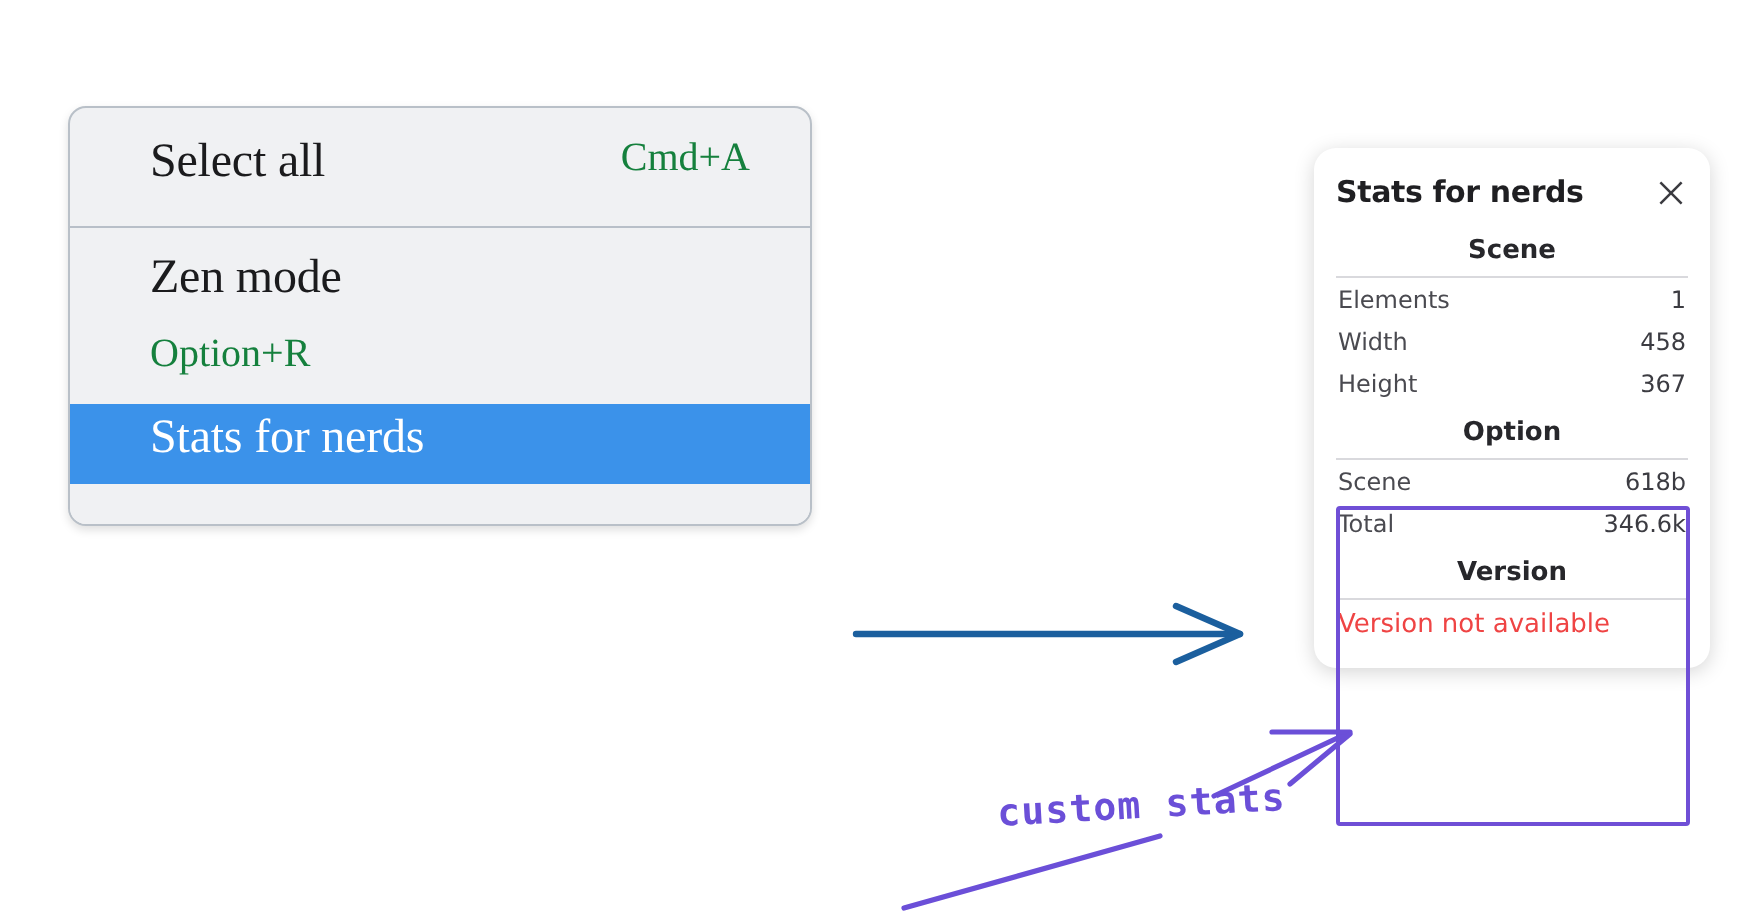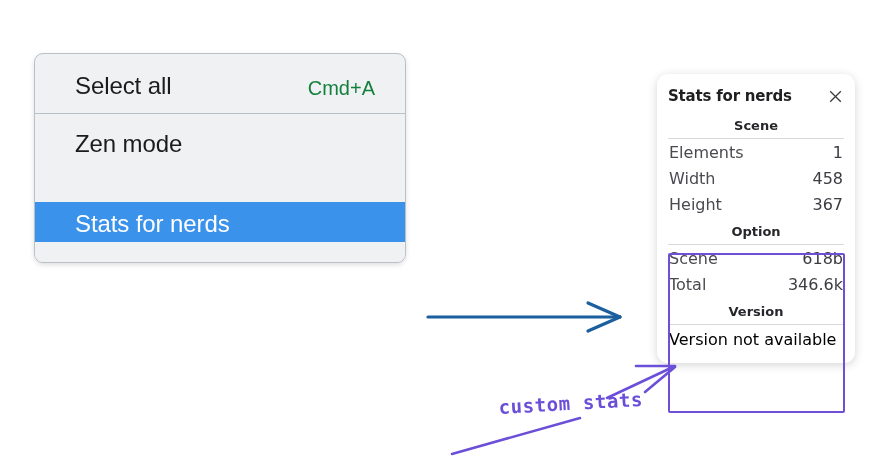--- a/index.html
+++ b/index.html
@@ -38,26 +38,27 @@
   .menu-group.group-bottom {
     padding: 8px 0 0 0;
   }
   .menu-sep {
     height: 1px;
     background: #b8bfc8;
     width: 100%;
   }
   .menu-item {
     display: flex;
-    align-items: flex-end;
+    align-items: flex-start;
     justify-content: space-between;
     padding: 4px 30px 4px 40px;
     height: 40px;
     box-sizing: border-box;
     cursor: default;
+    font-family: Liberation Serif, serif;
   }
   .menu-item .mi-label {
     font-size: 24px;
     color: #1b1b1d;
     letter-spacing: -0.1px;
     white-space: nowrap;
   }
   .menu-item .mi-shortcut {
     font-size: 20px;
     color: #15803d;
@@ -120,28 +121,28 @@
   .section-rule {
     height: 1px;
     background: #d9d9dd;
     width: 100%;
   }
   .stat-row {
     display: flex;
     align-items: baseline;
     justify-content: space-between;
     padding: 4px 1px 3px 1px;
-    font-size: 16px;
+    font-size: 12px;
     color: #4a4a50;
   }
   .stat-row .sr-label { white-space: nowrap; }
   .stat-row .sr-value { white-space: nowrap; color: #3c3c42; }
   .version-text {
-    font-size: 16px;
-    color: #000000;
+    font-size: 13px;
+    color: #ef4444;
     padding: 5px 1px 2px 1px;
     white-space: nowrap;
   }
 
   
   .purple-box {
     position: absolute;
     left: 668px;
     top: 253px;
     width: 177px;
@@ -188,20 +189,21 @@
     </div>
   </div>
 
   <div class="menu-sep"></div>
 
   <div class="menu-group group-bottom">
     <div class="menu-item">
       <span class="mi-label">Zen mode</span>
     </div>
     <div class="menu-item">
+      <span class="mi-shortcut">Option+R</span>
     </div>
     <div class="menu-item selected">
       <span class="mi-label">Stats for nerds</span>
     </div>
   </div>
 
   <div class="menu-tail"></div>
 </div>
 
 <div class="stats-panel">

